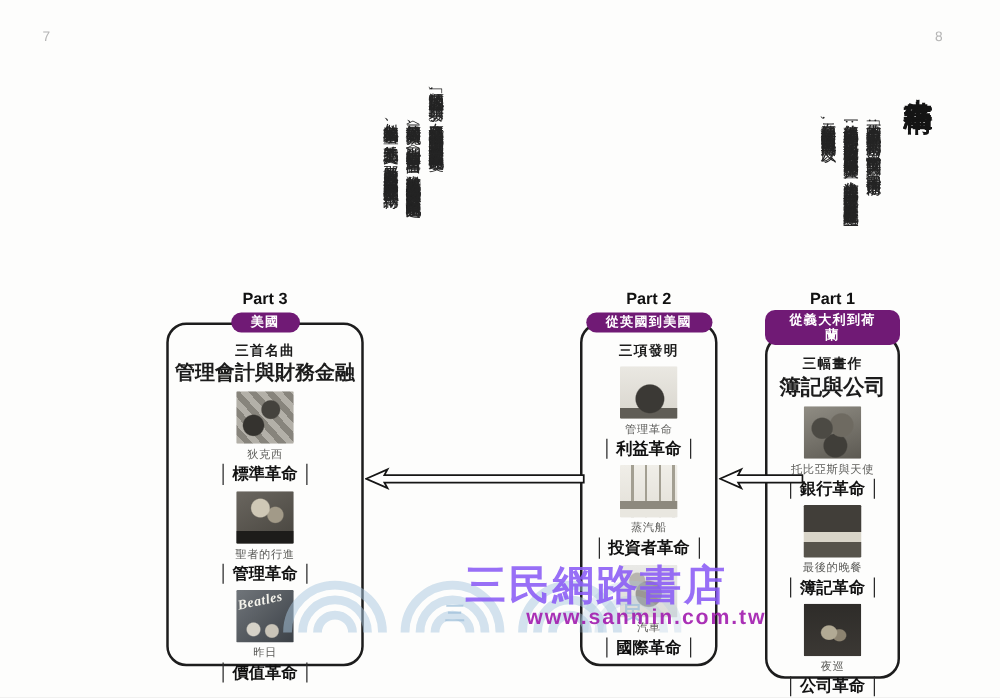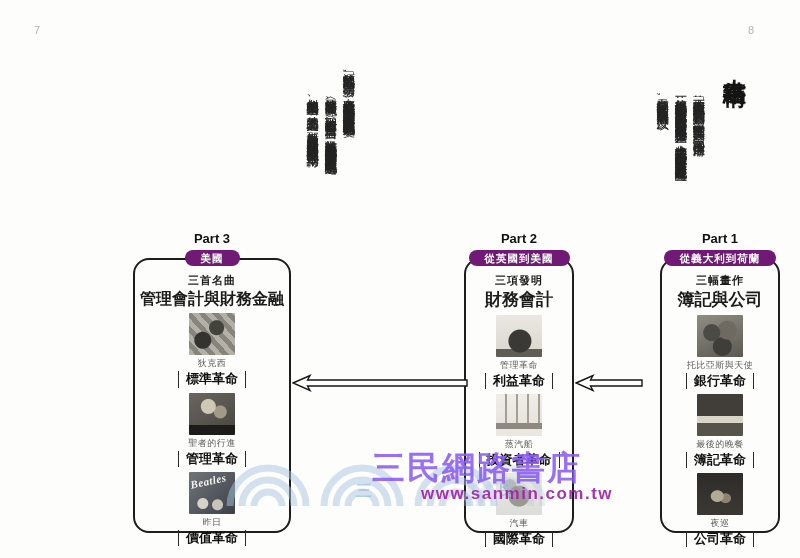--- a/index.html
+++ b/index.html
@@ -24,21 +24,21 @@
   }
   .v-text.right-block{right:92px;max-width:250px}
   .v-text.left-block{right:442px;max-width:252px}
   .v-text p{margin:0;text-indent:2em;}
   .v-text p.no-indent{text-indent:0;}
 
   
   .part{position:absolute;top:231px;text-align:center;}
   .part.p3{left:133px;width:158px}
   .part.p2{left:464px;width:110px}
-  .part.p1{left:660px;width:120px}
+  .part.p1{left:612px;width:108px}
   .part-header{font-family:"Liberation Sans","DejaVu Sans",sans-serif;
     font-weight:bold;font-size:13px;color:#111;margin-bottom:2px;}
   .part-pill{display:inline-block;position:relative;z-index:2;background:#701a75;color:#fff;
     font-family:"Liberation Sans","DejaVu Sans",sans-serif;font-weight:bold;font-size:10.5px;
     line-height:1.15;padding:2px 16px;border-radius:8px;letter-spacing:1px;}
   .part-box{border:2px solid #1d1d1d;border-radius:16px;margin-top:-8px;
     padding-top:13px;height:275px;box-sizing:border-box;background:#fdfdfc00;}
   .part-sub{font-size:11px;font-weight:bold;letter-spacing:1px;margin:0 0 2px;}
   .part-title{font-weight:bold;margin:0 0 2px;line-height:1.15;}
   .p1 .part-title,.p2 .part-title{font-size:17px;}
@@ -157,21 +157,20 @@
         <div class="rev"><span>價值革命</span></div>
       </div>
     </div>
   </div>
 
   <div class="part p2">
     <div class="part-header">Part 2</div>
     <div class="part-pill">從英國到美國</div>
     <div class="part-box">
       <div class="part-sub">三項發明</div>
-      <div class="part-title">財務會計</div>
       <div class="item">
         <div class="thumb t-loco"></div>
         <div class="caption">管理革命</div>
         <div class="rev"><span>利益革命</span></div>
       </div>
       <div class="item">
         <div class="thumb t-ship"></div>
         <div class="caption">蒸汽船</div>
         <div class="rev"><span>投資者革命</span></div>
       </div>

